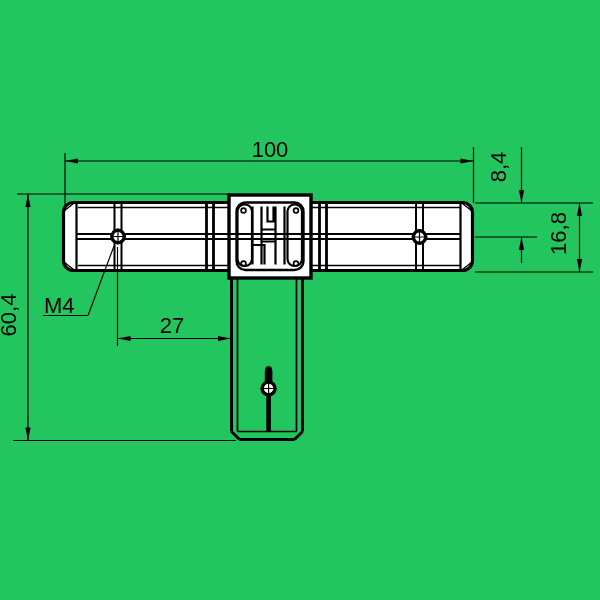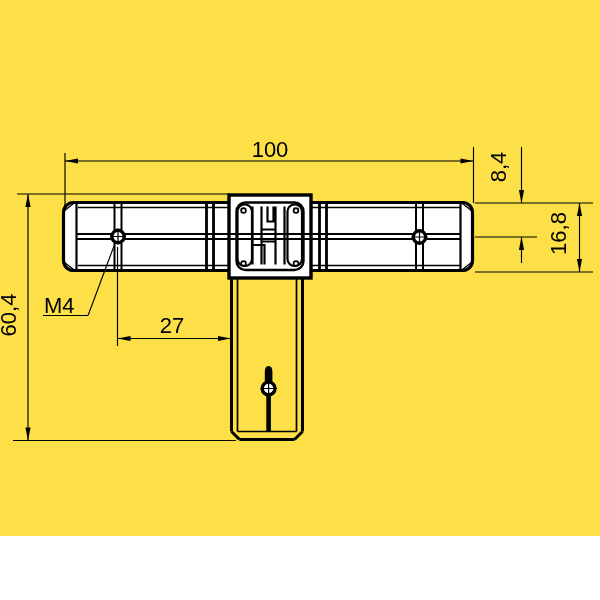--- a/index.html
+++ b/index.html
@@ -1,18 +1,18 @@
 <!DOCTYPE html>
 <html><head>
 <meta charset="utf-8">
 <style>
   html, body { margin: 0; padding: 0; background: #fff; }
   #screen {
-    width: 600px; height: 536px;
-    background: #fde047;
+    width: 600px; height: 600px;
+    background: #22c55e;
     position: relative;
     font-family: "Liberation Sans", sans-serif;
     overflow: hidden;
   }
   svg { display: block; }
   text {
     font-family: "Liberation Sans", sans-serif;
     font-size: 22px;
     fill: #000000;
   }

